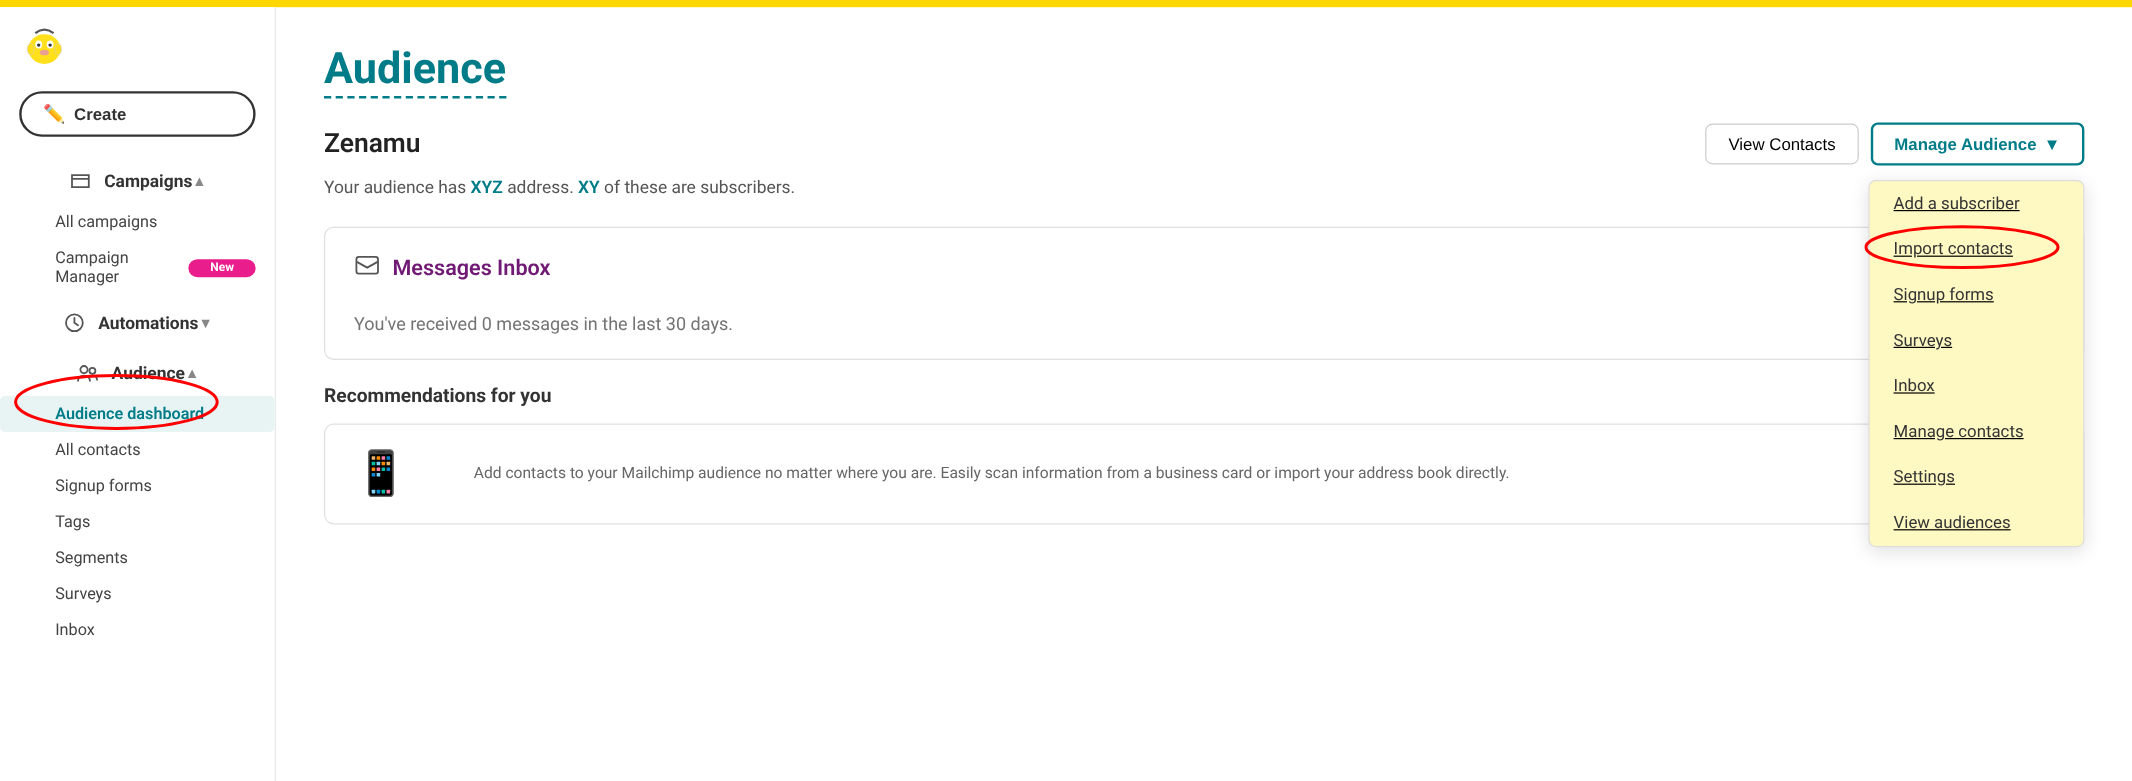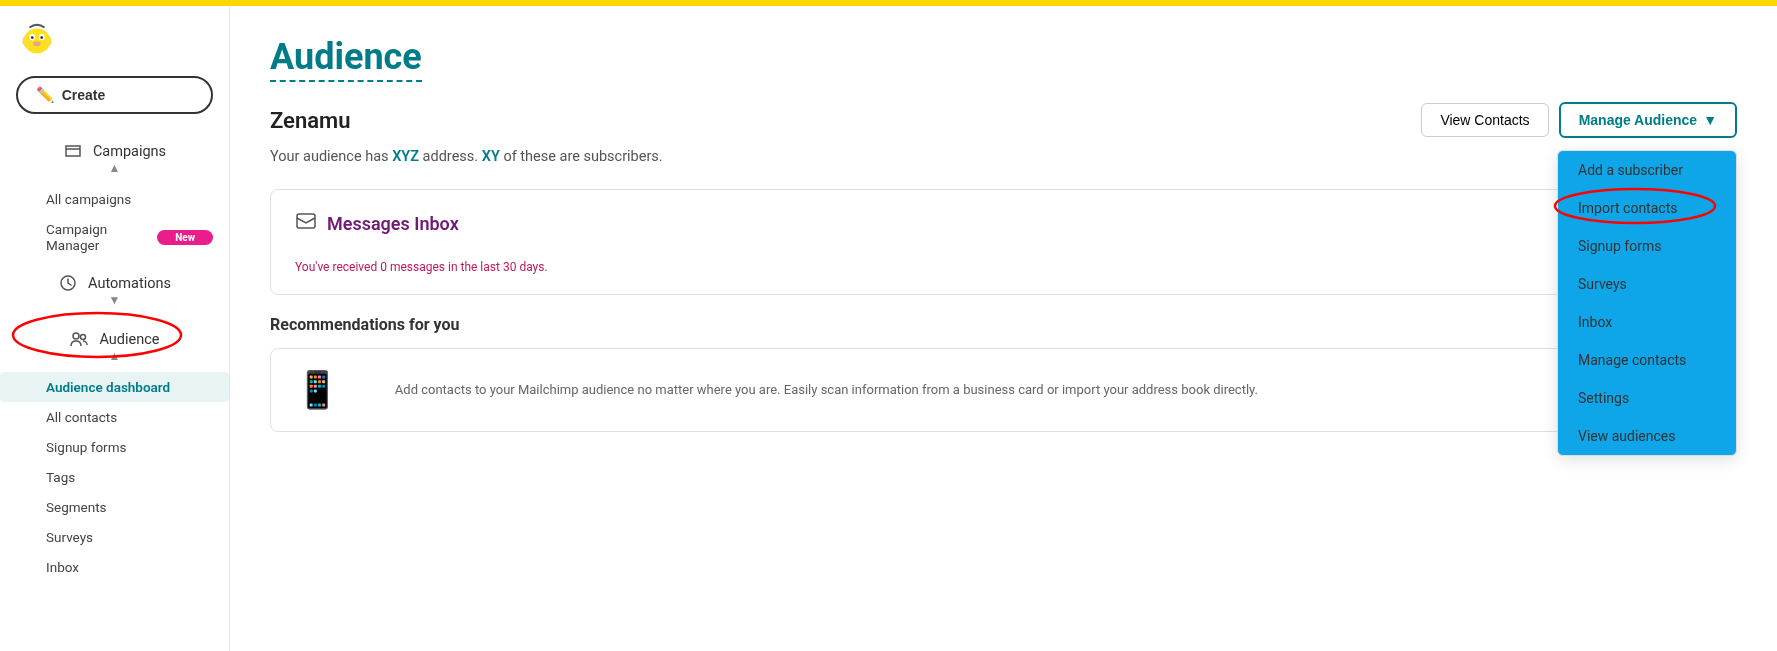--- a/index.html
+++ b/index.html
@@ -55,27 +55,26 @@
       color: #333;
     }
 
     .create-icon { color: #4a90d9; font-size: 15px; }
 
     .nav-section { margin-top: 4px; }
 
     .nav-item-header {
       display: flex;
       align-items: center;
-      justify-content: space-between;
+      justify-content: center;
       padding: 9px 16px;
       cursor: pointer;
       font-size: 14.5px;
-      font-weight: 400;
+      font-weight: 700;
       color: #333;
-      flex-direction: column;
     }
 
     .nav-item-left {
       display: flex;
       align-items: center;
       gap: 10px;
     }
 
     .nav-icon {
       width: 20px;
@@ -194,22 +193,22 @@
       font-size: 18px;
       font-weight: 600;
       color: #701a75;
       display: flex;
       align-items: center;
       gap: 10px;
       margin-bottom: 24px;
     }
 
     .card-desc {
-      font-size: 12px;
-      color: #be185d;
+      font-size: 15px;
+      color: #737373;
     }
 
     .recommendations-title {
       font-size: 16px;
       font-weight: 700;
       color: #333;
       margin-bottom: 14px;
     }
 
     .rec-card {
@@ -251,26 +250,27 @@
       font-weight: 600;
       cursor: pointer;
       color: #007c89;
       flex-shrink: 0;
     }
 
     .dropdown-menu {
       position: absolute;
       top: 48px;
       right: 0;
-      background: #0ea5e9;
+      background: #fef9c3;
       border: 1px solid #ddd;
       border-radius: 6px;
       box-shadow: 0 4px 16px rgba(0,0,0,0.12);
       min-width: 180px;
       z-index: 100;
+      text-decoration: underline;
     }
 
     .dropdown-item {
       padding: 11px 20px;
       font-size: 14px;
       color: #333;
       cursor: pointer;
       white-space: nowrap;
     }
 

